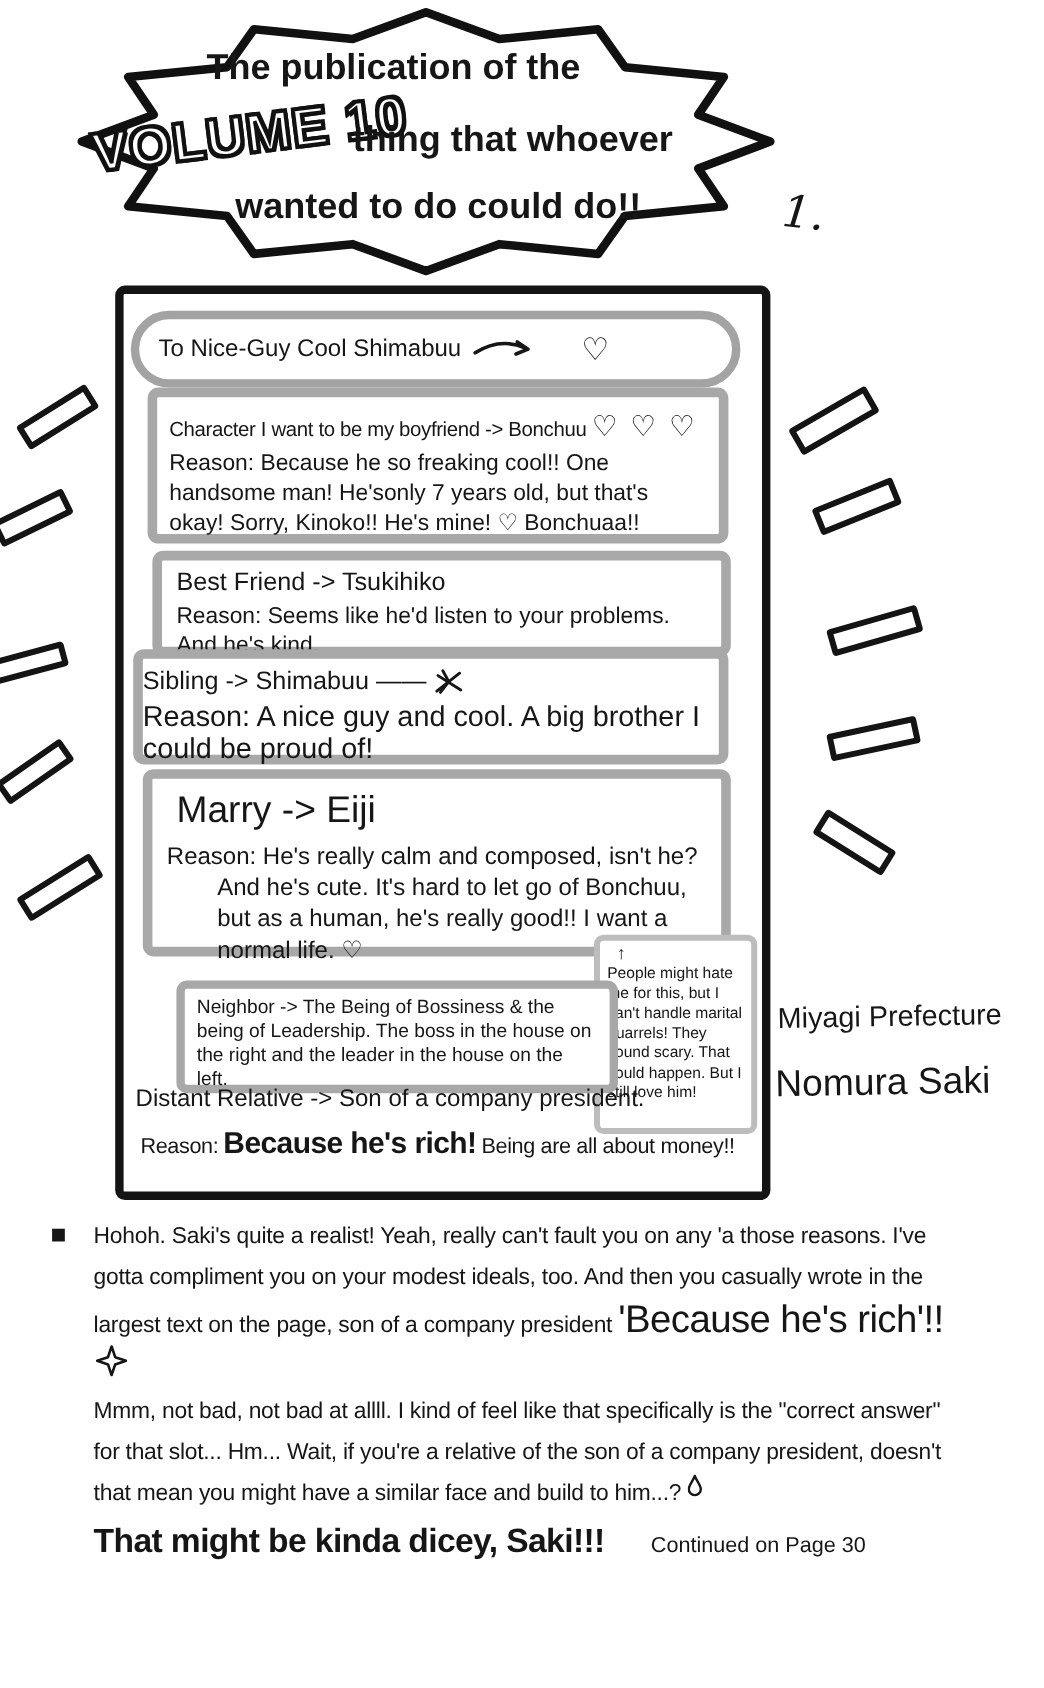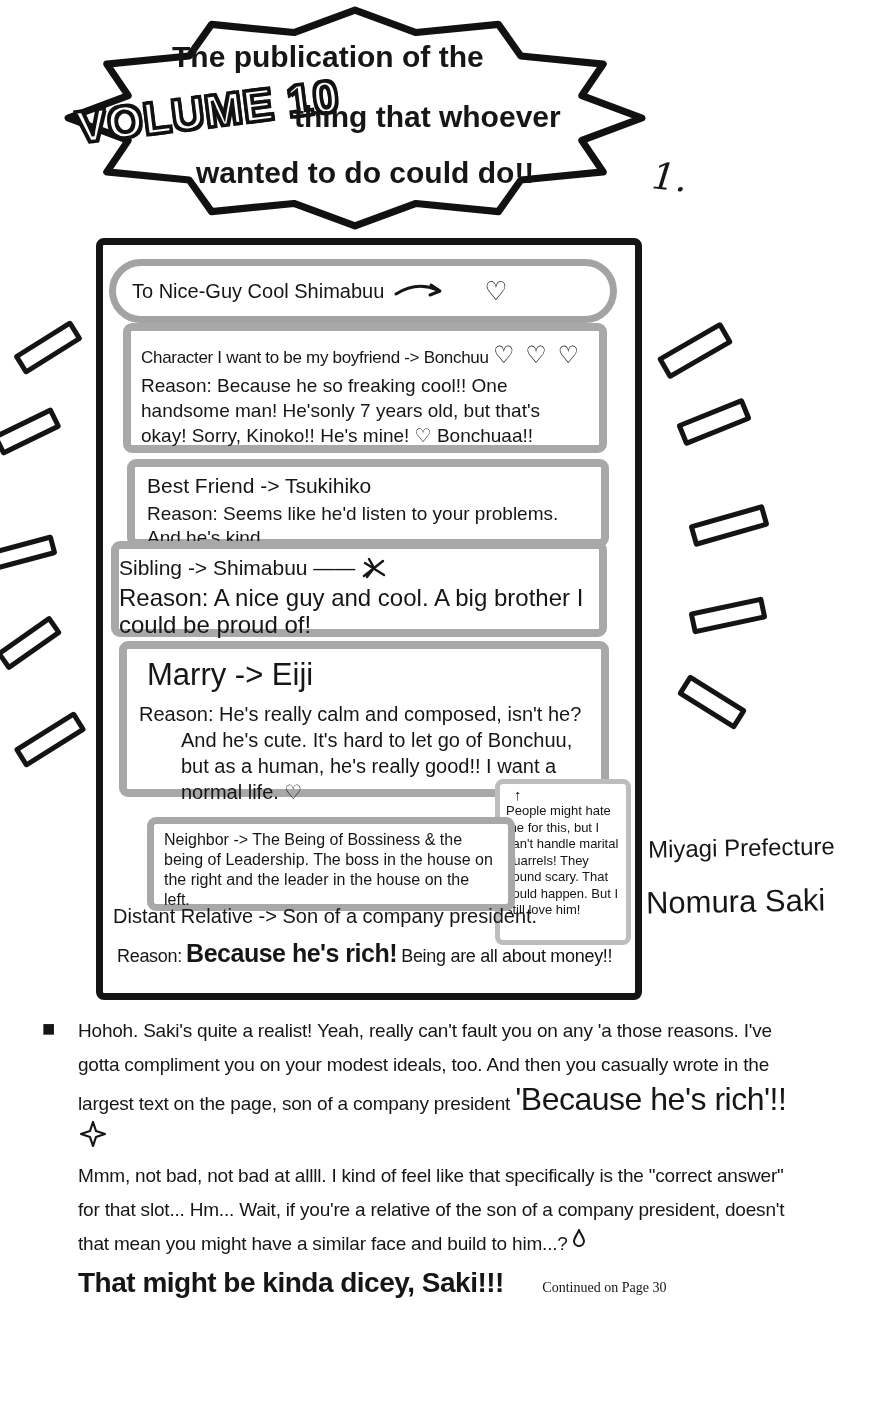--- a/index.html
+++ b/index.html
@@ -69,21 +69,21 @@
   .sender-pref{position:absolute;left:648px;top:834px;font-size:24px;transform:rotate(-1deg);z-index:2;white-space:nowrap;}
   .sender-name{position:absolute;left:646px;top:884px;font-size:31px;transform:rotate(-1deg);z-index:2;white-space:nowrap;}
   
   .commentary{position:absolute;left:78px;top:1014px;width:712px;z-index:2;}
   .bullet{position:absolute;left:-36px;top:2px;font-size:22px;}
   .c-para{font-size:19px;line-height:34px;letter-spacing:-.2px;}
   .c-big{font-size:32px;font-weight:normal;letter-spacing:-.5px;}
   .c-para2{margin-top:4px;}
   .final-line{margin-top:6px;white-space:nowrap;}
   .final-big{font-size:28px;font-weight:bold;letter-spacing:-.5px;}
-  .continued{font-size:14px;margin-left:34px;font-family:Liberation Serif, serif;}
+  .continued{font-size:18px;margin-left:34px;}
   .inline-icon{display:inline-block;vertical-align:middle;}
 </style>
 </head>
 <body>
 
 <div class="dash" style="left:14px;top:336px;width:58px;height:13px;transform:rotate(-32deg);"></div>
 <div class="dash" style="left:-6px;top:420px;width:56px;height:13px;transform:rotate(-26deg);"></div>
 <div class="dash" style="left:-8px;top:542px;width:54px;height:11px;transform:rotate(-15deg);"></div>
 <div class="dash" style="left:-4px;top:632px;width:56px;height:12px;transform:rotate(-35deg);"></div>
 <div class="dash" style="left:14px;top:728px;width:62px;height:13px;transform:rotate(-32deg);"></div>

